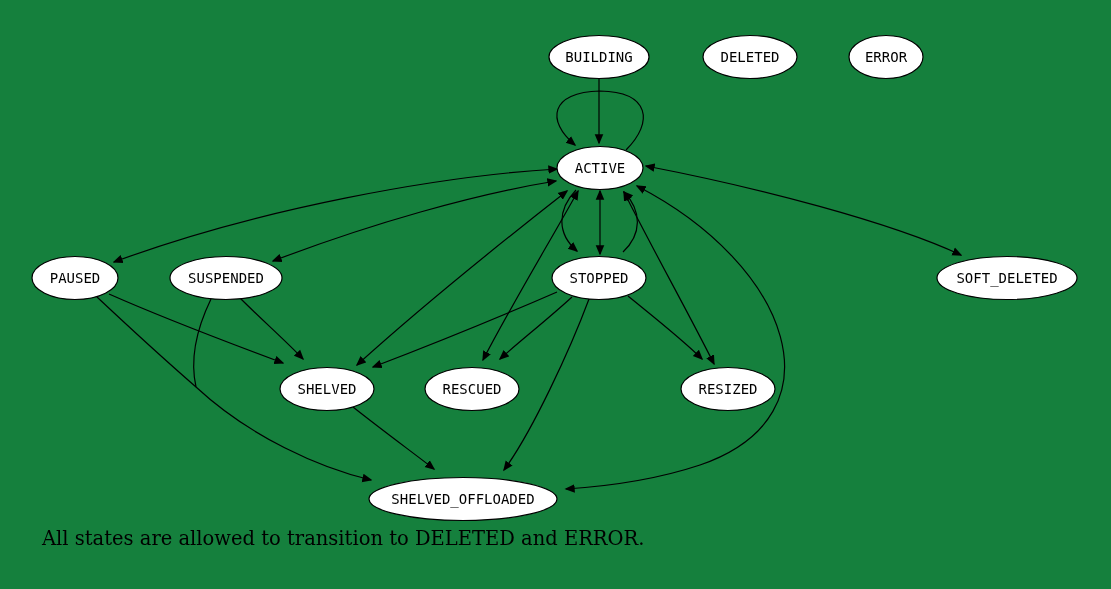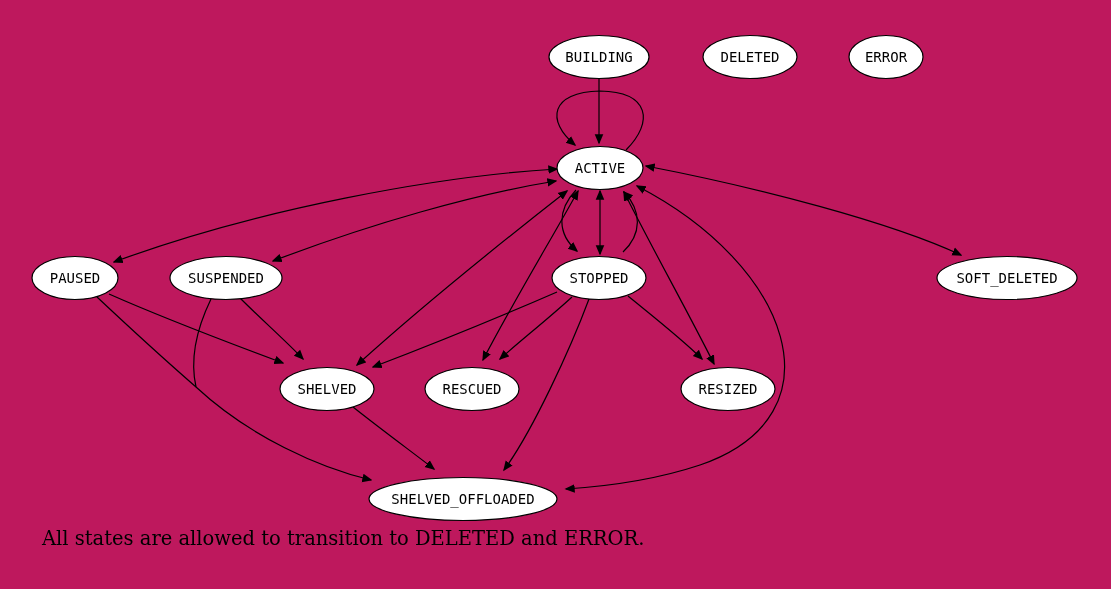--- a/index.html
+++ b/index.html
@@ -1,16 +1,16 @@
 <!DOCTYPE html>
 <html><head>
 <meta charset="utf-8">
 <style>
   html,body { margin:0; padding:0; background:#ffffff; }
-  .canvas { position:relative; width:1111px; height:589px; background:#be185d; overflow:hidden; }
+  .canvas { position:relative; width:1111px; height:589px; background:#15803d; overflow:hidden; }
   svg { display:block; }
   .edge { fill:none; stroke:#000000; stroke-width:1.2; }
   .node-ellipse { fill:#ffffff; stroke:#000000; stroke-width:1.2; }
   .node-label {
     font-family:"DejaVu Sans Mono","Liberation Mono",monospace;
     font-size:14px; fill:#000000; text-anchor:middle;
   }
   .caption {
     font-family:"DejaVu Serif","Liberation Serif",serif;
     font-size:19.5px; fill:#000000;

